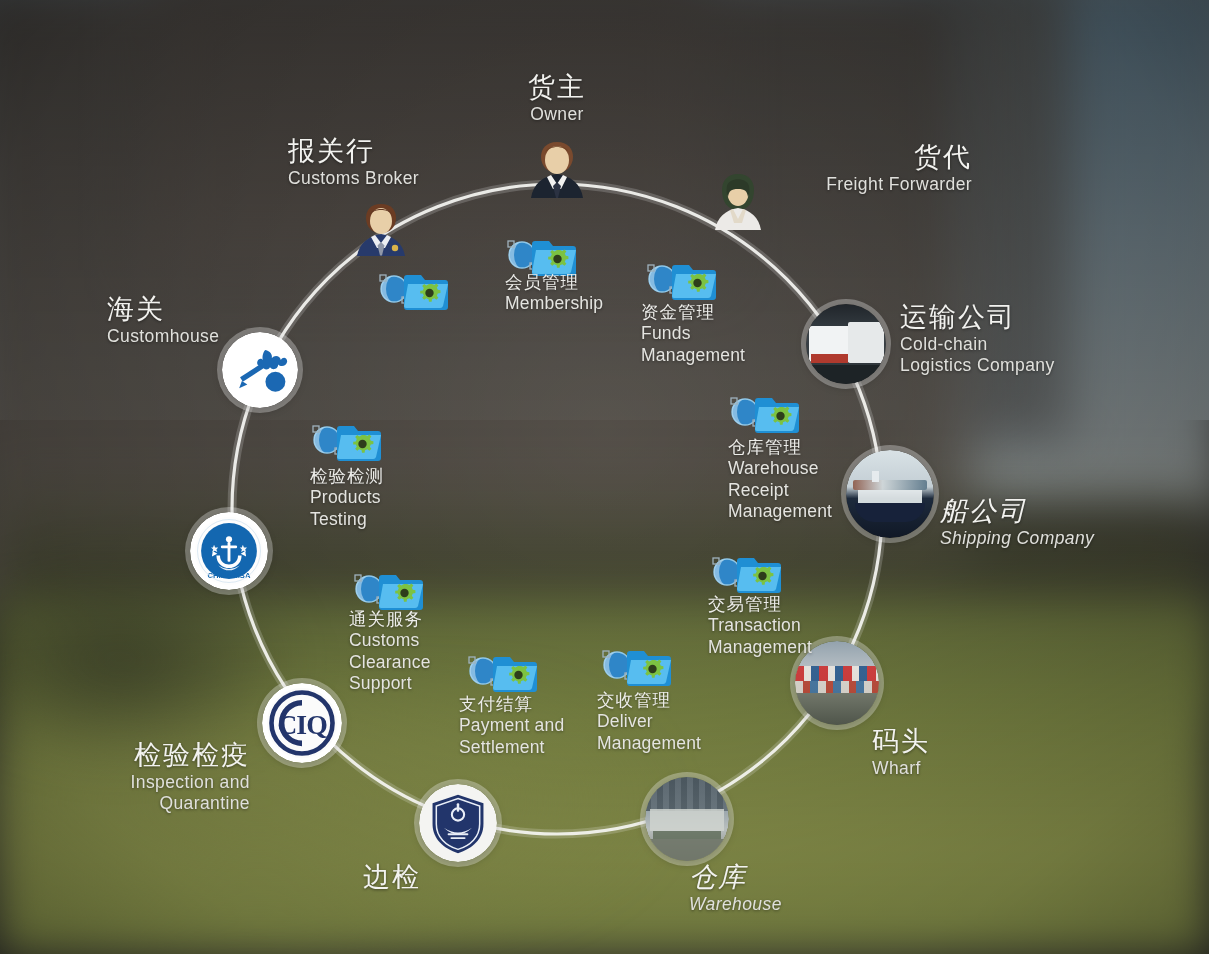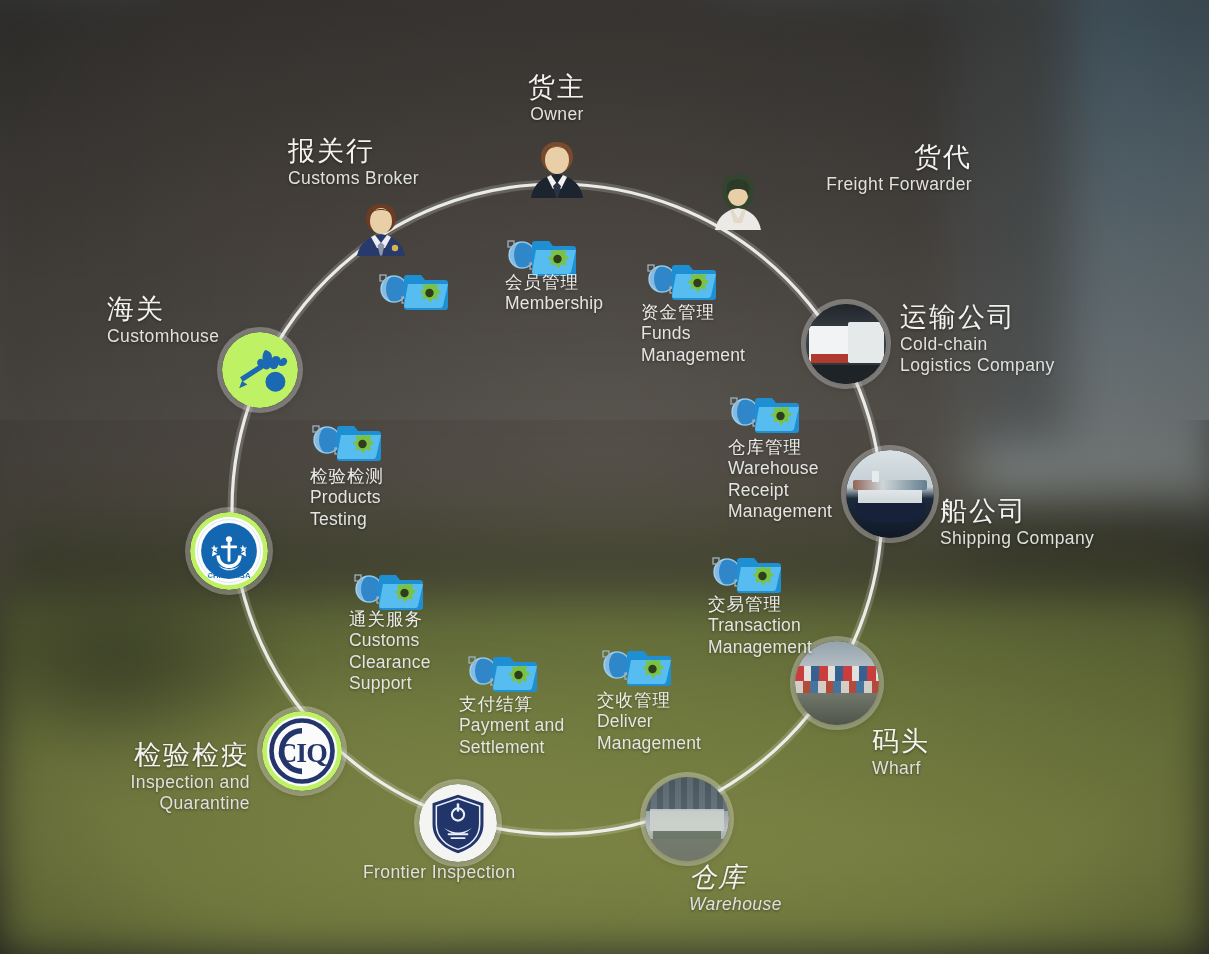--- a/index.html
+++ b/index.html
@@ -82,21 +82,21 @@
   .svc { position:absolute; color:#e7e7e3; text-shadow:0 1px 3px rgba(0,0,0,.4); line-height:1.22; }
   .svc .cn { font-size:17.5px; letter-spacing:1px; font-weight:300; color:#ededea; display:block; }
   .svc .en { font-size:17.5px; letter-spacing:.2px; font-weight:300; color:#e4e4e0; display:block; }
 
   
   .node { position:absolute; border-radius:50%; overflow:hidden;
           box-shadow:0 0 0 5px rgba(255,255,255,0.30), 0 2px 10px rgba(0,0,0,0.35); }
   .node-inner { width:100%; height:100%; border-radius:50%; overflow:hidden; position:relative; }
 
   
-  .logo-node .node-inner { background:#bef264; display:flex; align-items:center; justify-content:center; }
+  .logo-node .node-inner { background:#ffffff; display:flex; align-items:center; justify-content:center; }
 
   
   .person { position:absolute; }
 
   
   .svcicon { position:absolute; width:76px; height:54px; }
 </style>
 </head>
 <body>
 
@@ -158,21 +158,21 @@
           <path d="M28 56 q12 8 24 0 q-12 11 -24 0z" opacity=".9"></path>
         </g>
         <text x="40" y="70" font-size="8.5" font-family="Liberation Sans, sans-serif" font-weight="bold" fill="#1367b0" text-anchor="middle">CHINA MSA</text>
         <g fill="none" stroke="#d8e6f2" stroke-width="1">
             <circle cx="40" cy="40" r="35"></circle>
           </g>
       </svg>
     </div>
   </div>
 
-  <div class="node logo-node" style="left:262px; top:711px; width:80px; height:80px;">
+  <div class="node logo-node" style="left:262px; top:683px; width:80px; height:80px;">
     <div class="node-inner">
       <svg width="74" height="74" viewBox="0 0 80 80">
         <circle cx="40" cy="40" r="38" fill="#fbfbfb"></circle>
         <circle cx="40" cy="40" r="33" fill="none" stroke="#23356b" stroke-width="5"></circle>
         <path d="M40 14 a26 26 0 1 0 0 52 a26 26 0 1 0 0-52" fill="none" stroke="#23356b" stroke-width="0"></path>
         <text x="40" y="52" font-size="30" font-family="Liberation Serif, serif" font-weight="bold" fill="#23356b" text-anchor="middle" letter-spacing="-1">CIQ</text>
         <path d="M18 40 a22 22 0 0 1 22-22" fill="none" stroke="#23356b" stroke-width="6"></path>
         <path d="M18 40 a22 22 0 0 0 22 22" fill="none" stroke="#23356b" stroke-width="6"></path>
       </svg>
     </div>
@@ -444,39 +444,39 @@
     <span class="cn">海关</span>
     <span class="en">Customhouse</span>
   </div>
 
   <div class="label" style="left:900px; top:302px; width:270px;">
     <span class="cn">运输公司</span>
     <span class="en">Cold-chain</span>
     <span class="en">Logistics Company</span>
   </div>
 
-  <div class="label" style="left:940px; top:496px; width:250px;">
+  <div class="label" style="left:940px; top:496px; width:250px;font-style:italic;">
     <span class="cn">船公司</span>
     <span class="en">Shipping Company</span>
   </div>
 
 
   <div class="label" style="left:872px; top:726px; width:160px;">
     <span class="cn">码头</span>
     <span class="en">Wharf</span>
   </div>
 
   <div class="label rt" style="left:30px; top:740px; width:220px;">
     <span class="cn">检验检疫</span>
     <span class="en">Inspection and</span>
     <span class="en">Quarantine</span>
   </div>
 
   <div class="label" style="left:363px; top:862px; width:250px;">
-    <span class="en">Frontier Inspection</span>
+    <span class="cn">边检</span>
   </div>
 
   <div class="label" style="left:689px; top:862px; width:200px;font-style:italic;">
     <span class="cn">仓库</span>
     <span class="en">Warehouse</span>
   </div>
 
   <div class="svc" style="left:505px; top:272px; width:150px;">
     <span class="cn">会员管理</span>
     <span class="en">Membership</span>

